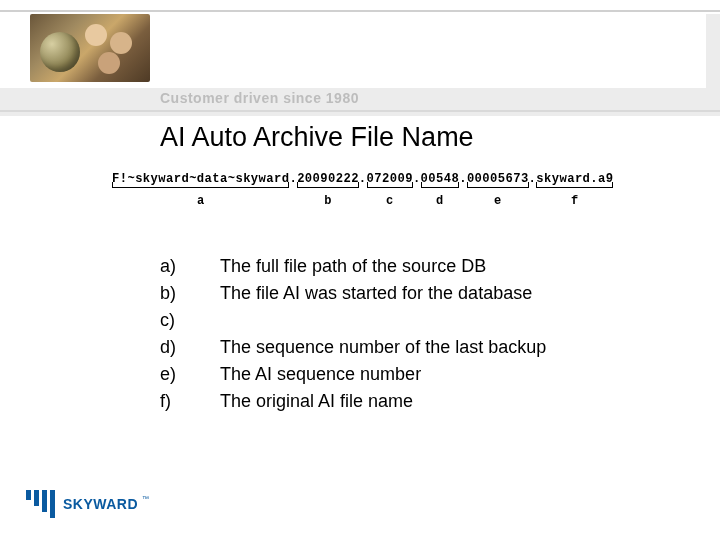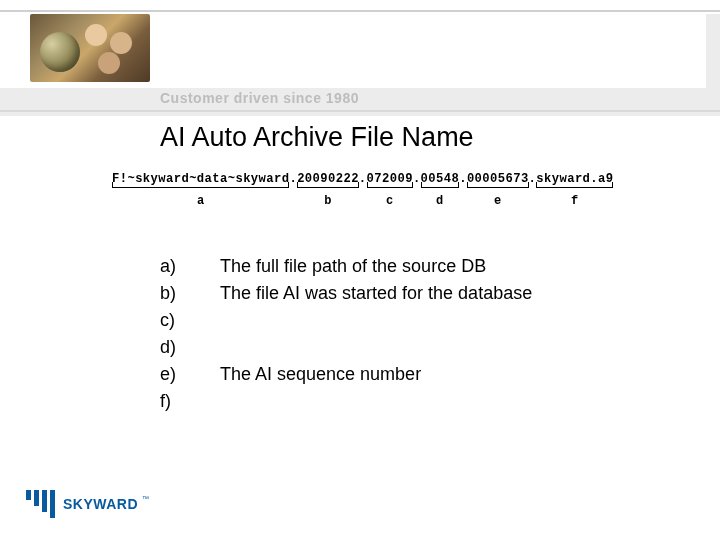--- a/index.html
+++ b/index.html
@@ -103,27 +103,29 @@
   </div>
   <div class="row">
     <div class="lab">b)</div>
     <div class="txt">The file AI was started for the database</div>
   </div>
   <div class="row">
     <div class="lab">c)</div>
   </div>
   <div class="row">
     <div class="lab">d)</div>
+    <div class="txt">The sequence number of the last backup</div>
   </div>
   <div class="row">
     <div class="lab">e)</div>
     <div class="txt">The AI sequence number</div>
   </div>
   <div class="row">
     <div class="lab">f)</div>
+    <div class="txt">The original AI file name</div>
   </div>
 </div>
 
 <div class="watermark">SKYWARD</div>
 
 <div class="logo">
   <div class="stripes">
     <div class="stripe s0"></div>
       <div class="stripe s1"></div>
       <div class="stripe s2"></div>

